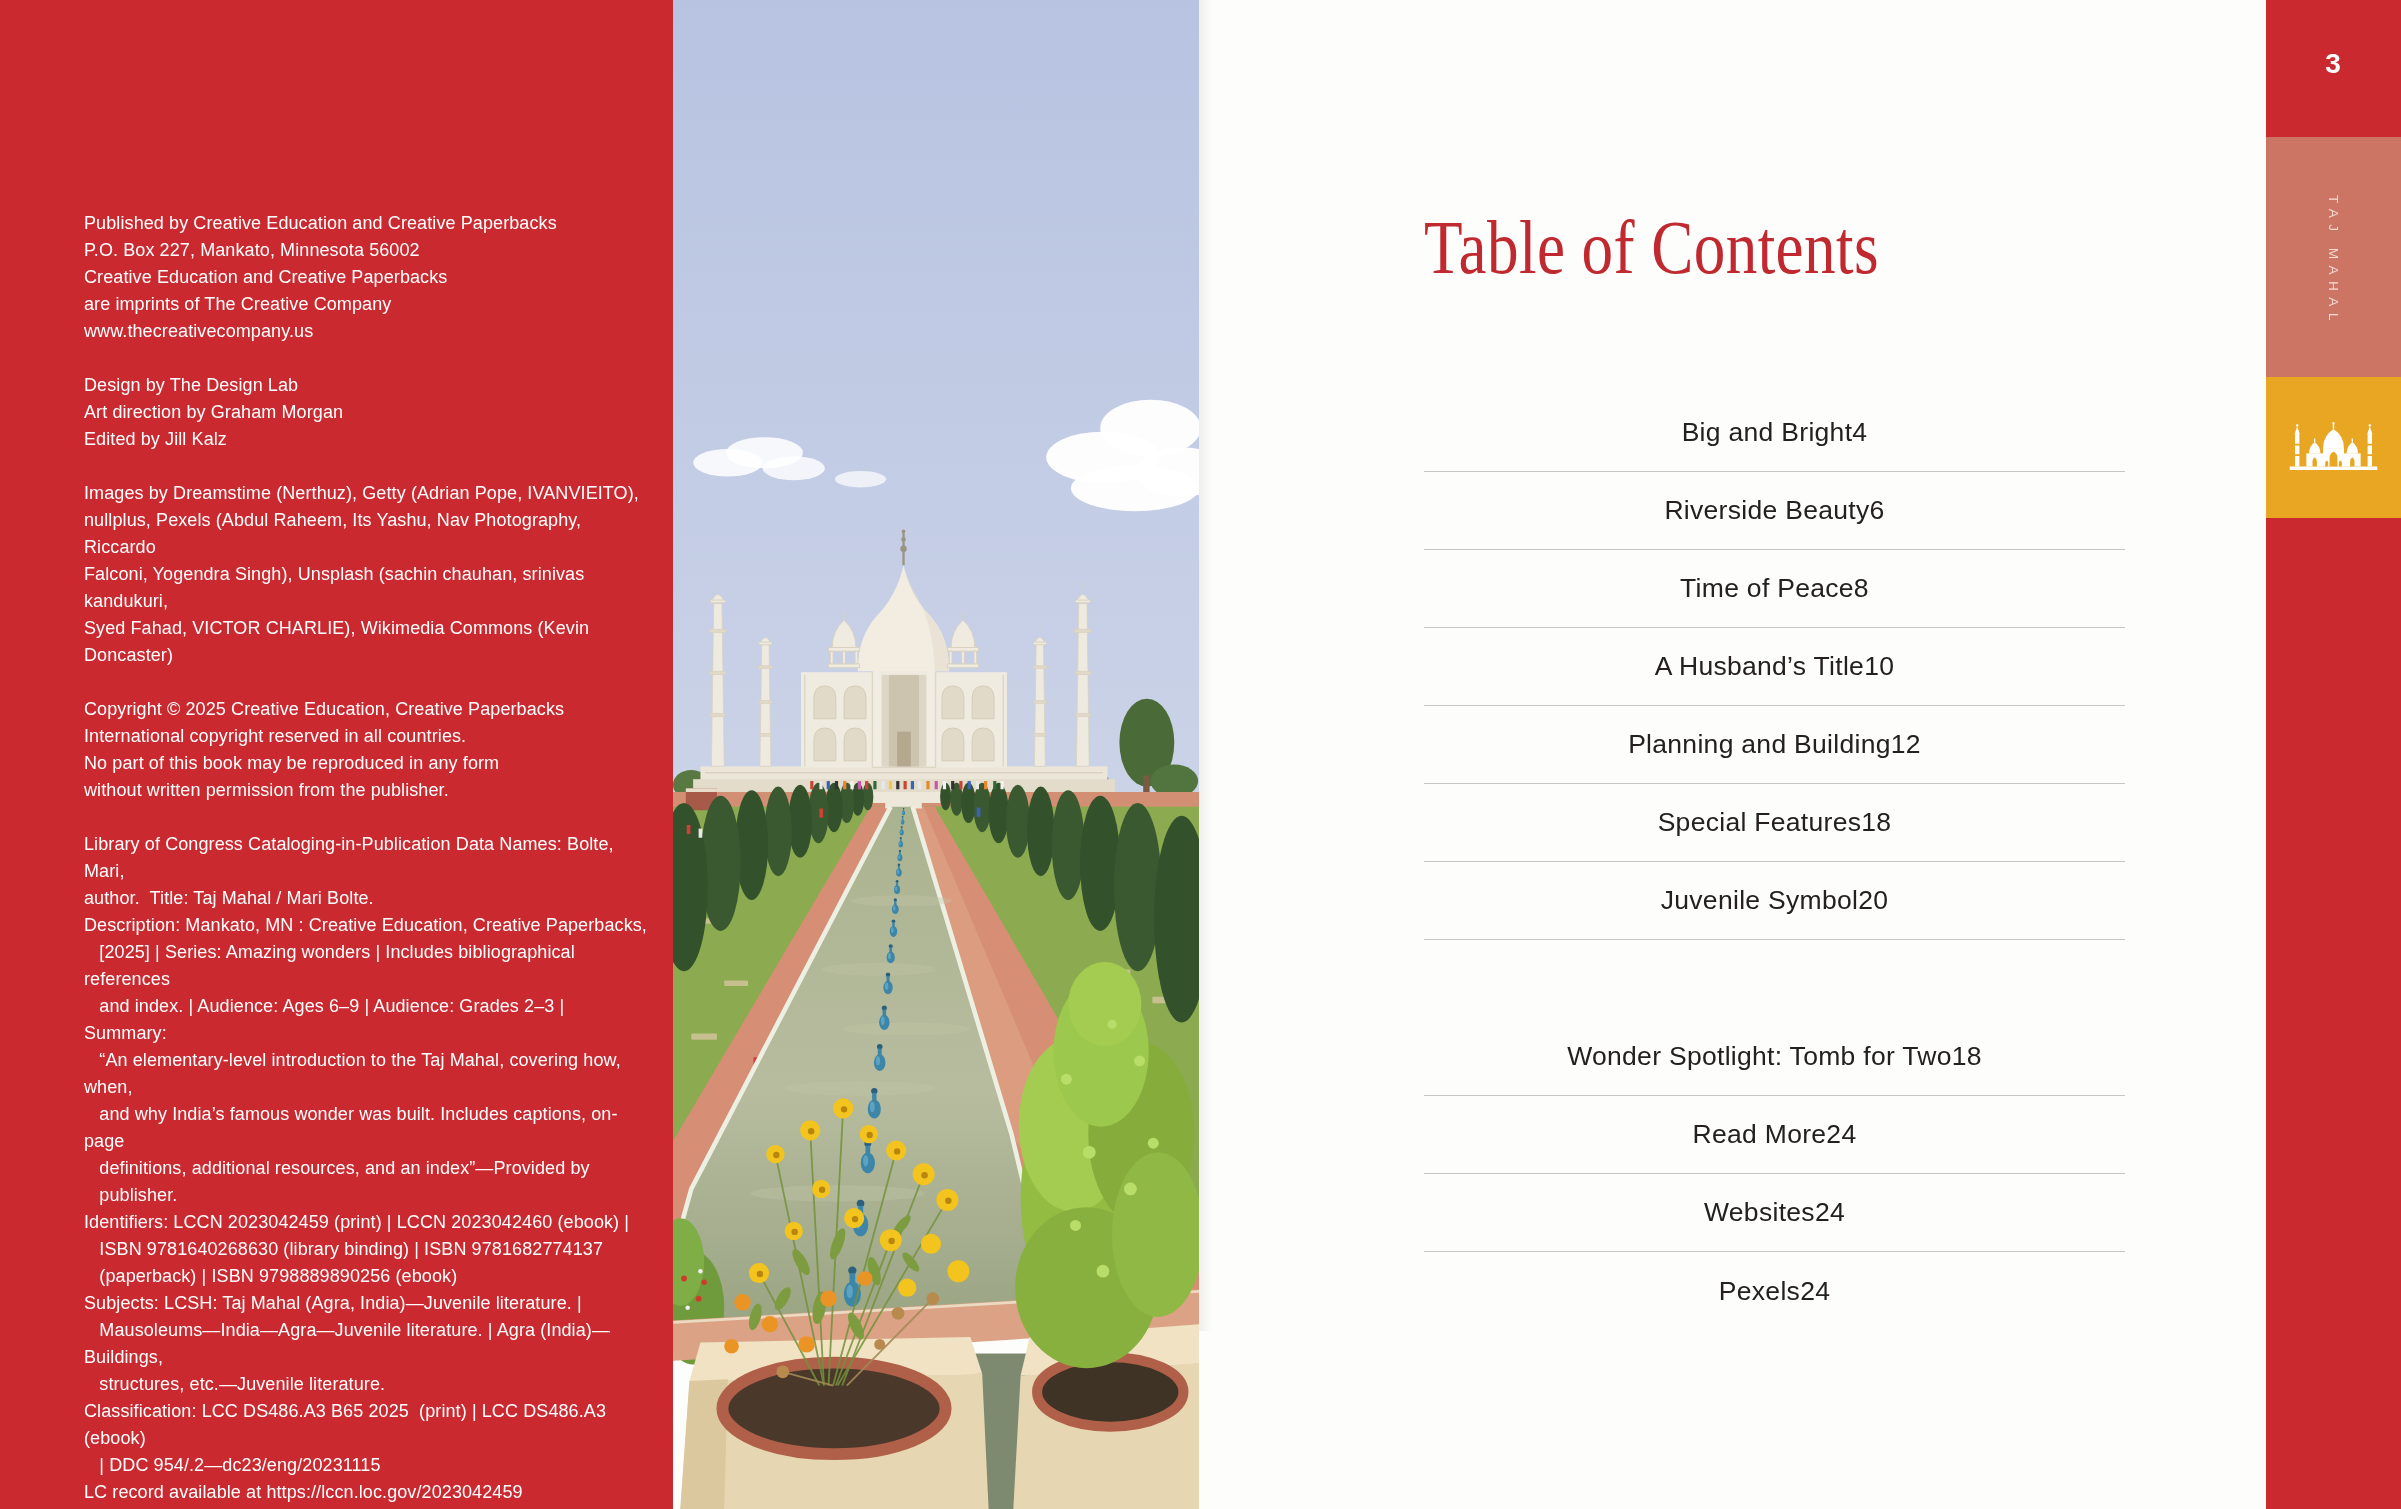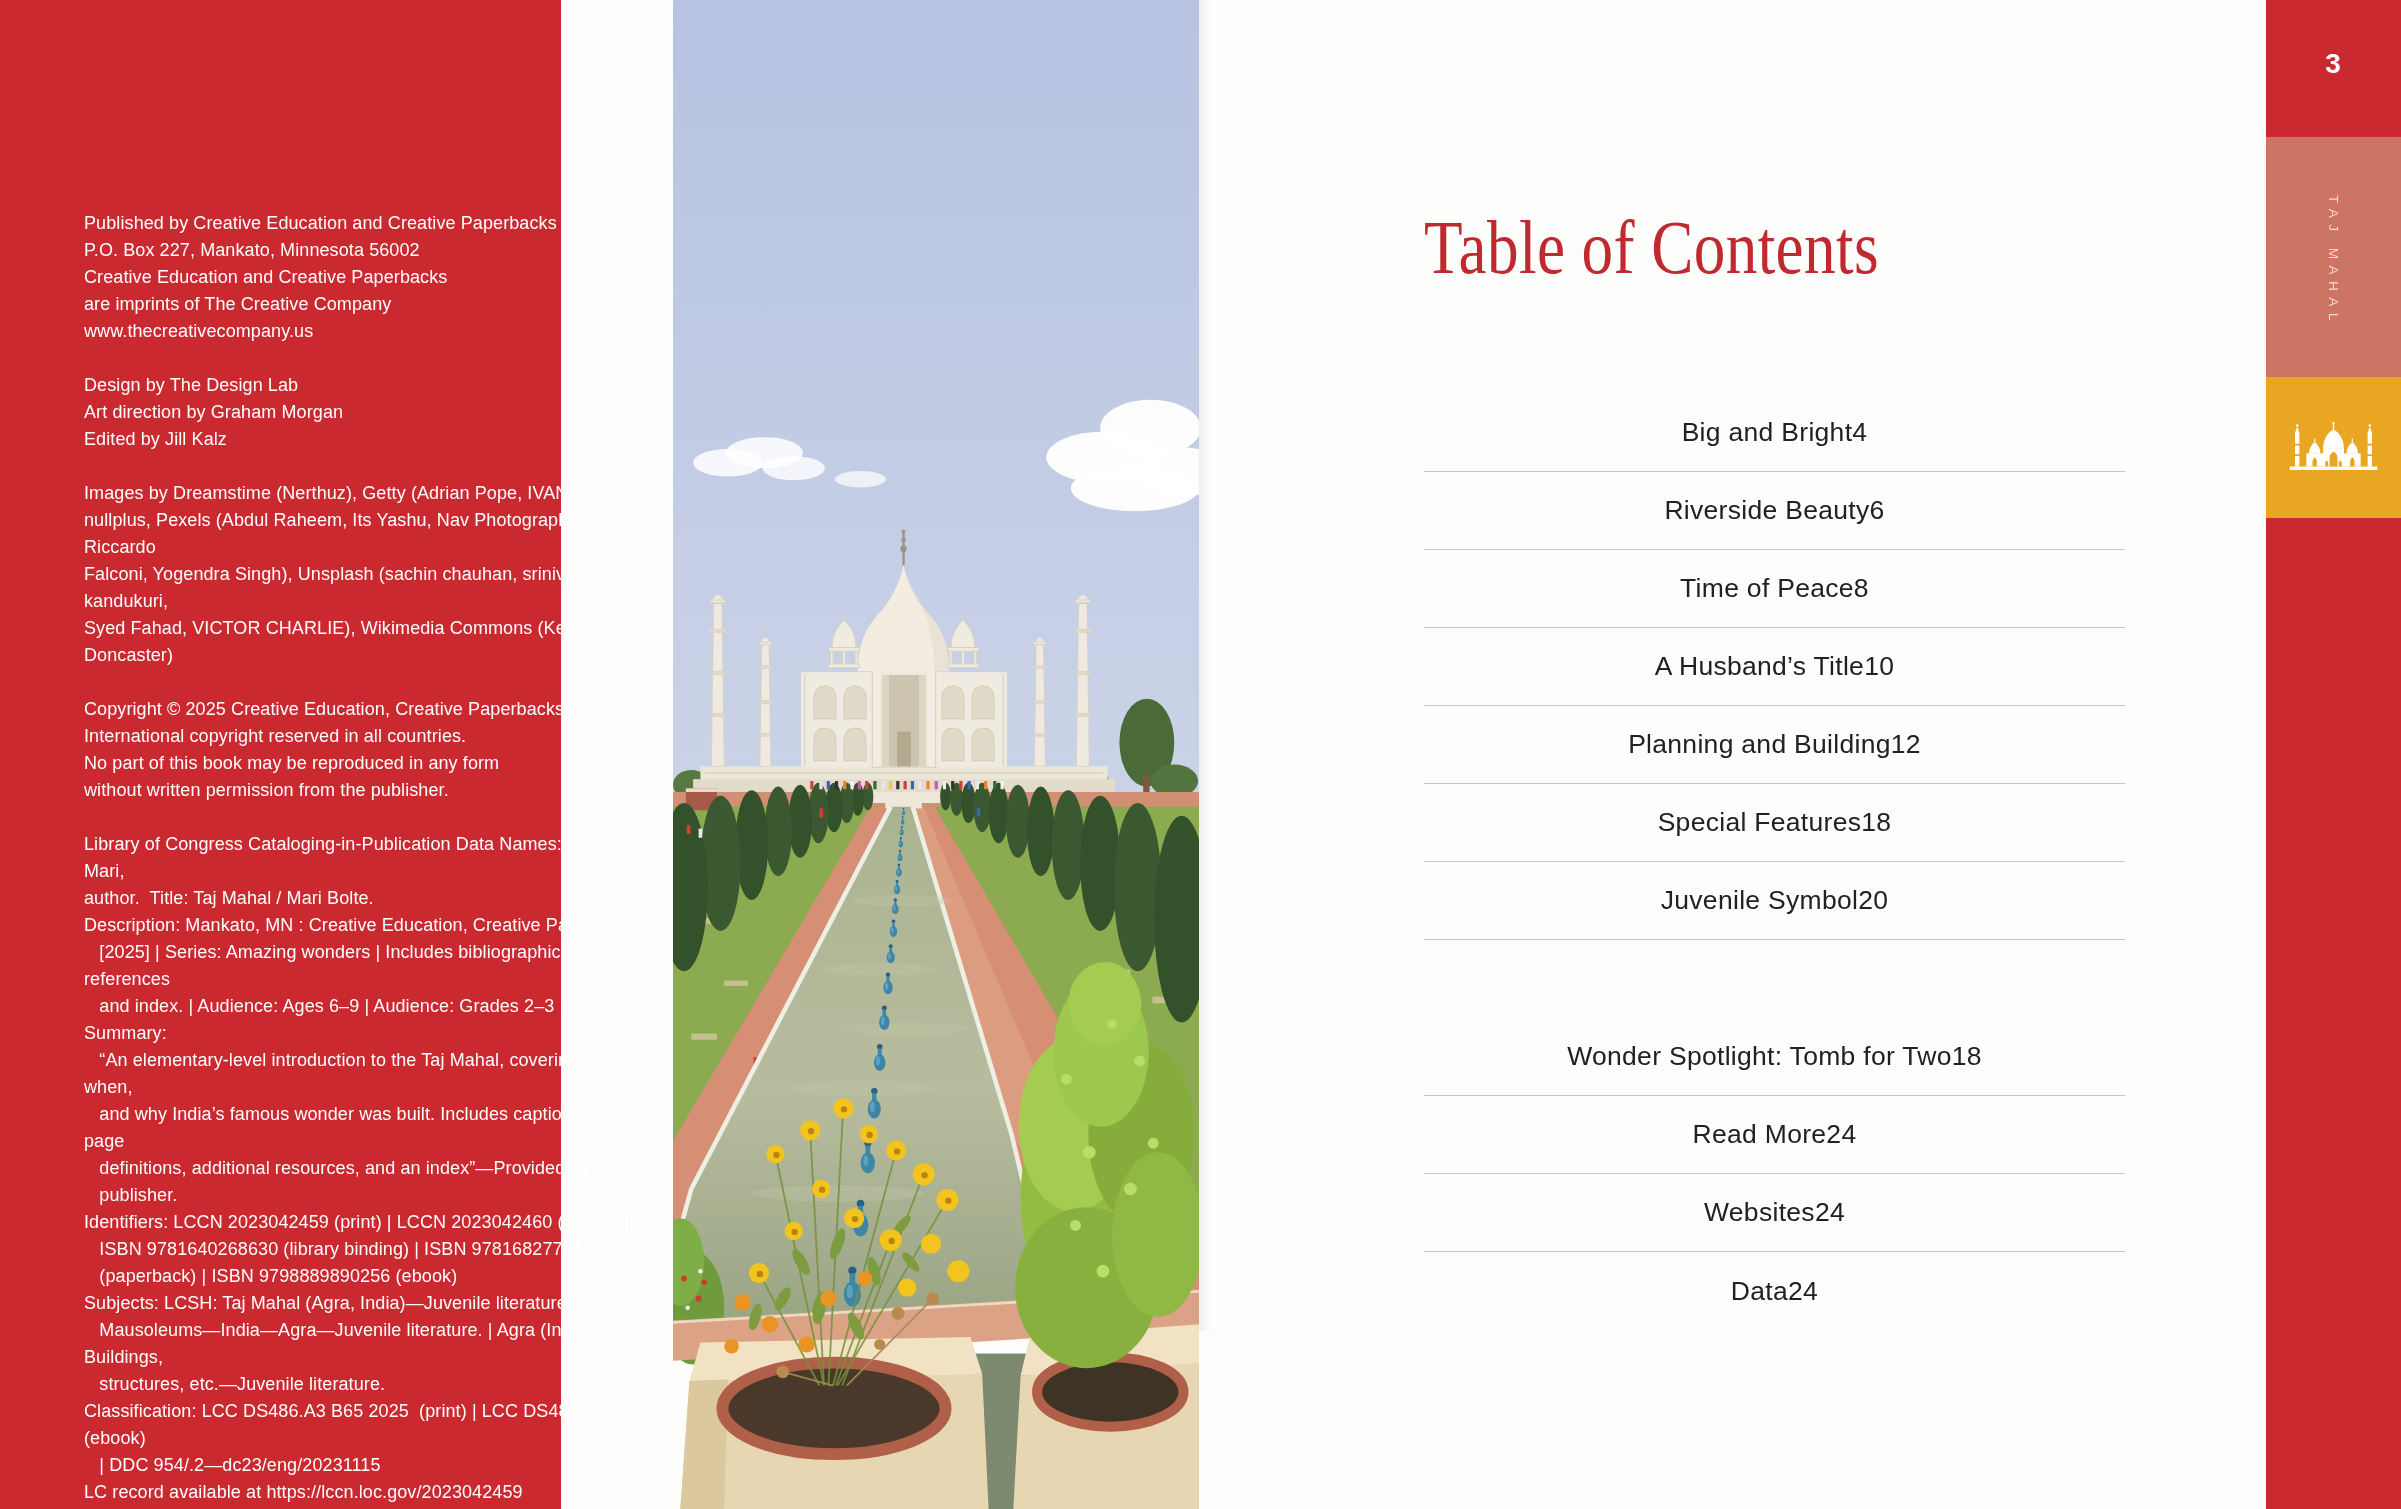--- a/index.html
+++ b/index.html
@@ -8,21 +8,21 @@
   }
   *{box-sizing:border-box;}
   html,body{margin:0;padding:0;background:#2a2a2a;}
   .spread{
     position:relative;width:2401px;height:1509px;overflow:hidden;
     background:var(--page-bg);
     font-family:"Liberation Sans","DejaVu Sans",sans-serif;
   }
   
   .colophon-panel{
-    position:absolute;left:0;top:0;width:561px;height:1509px;
+    position:absolute;left:0;top:0;width:673px;height:1509px;
     background:var(--panel-red);
   }
   .colophon{
     position:absolute;left:84px;top:210px;width:563px;
     color:#ffffff;font-size:18px;line-height:27px;letter-spacing:0.1px;
   }
   .colophon-block{white-space:pre-wrap;margin:0 0 27px 0;}
   .colophon-block:last-child{margin-bottom:0;}
   
   .photo{
@@ -548,21 +548,21 @@
             <span class="toc-label">Read More</span>
             <span class="toc-page-num">24</span>
           </div>
 
           <div class="toc-row">
             <span class="toc-label">Websites</span>
             <span class="toc-page-num">24</span>
           </div>
 
           <div class="toc-row">
-            <span class="toc-label">Data</span>
+            <span class="toc-label">Pexels</span>
             <span class="toc-page-num">24</span>
           </div>
         </div>
     </div>
   </main>
 
   <aside class="sidebar">
     <div class="sidebar-top">
       <span class="page-number">3</span>
     </div>

